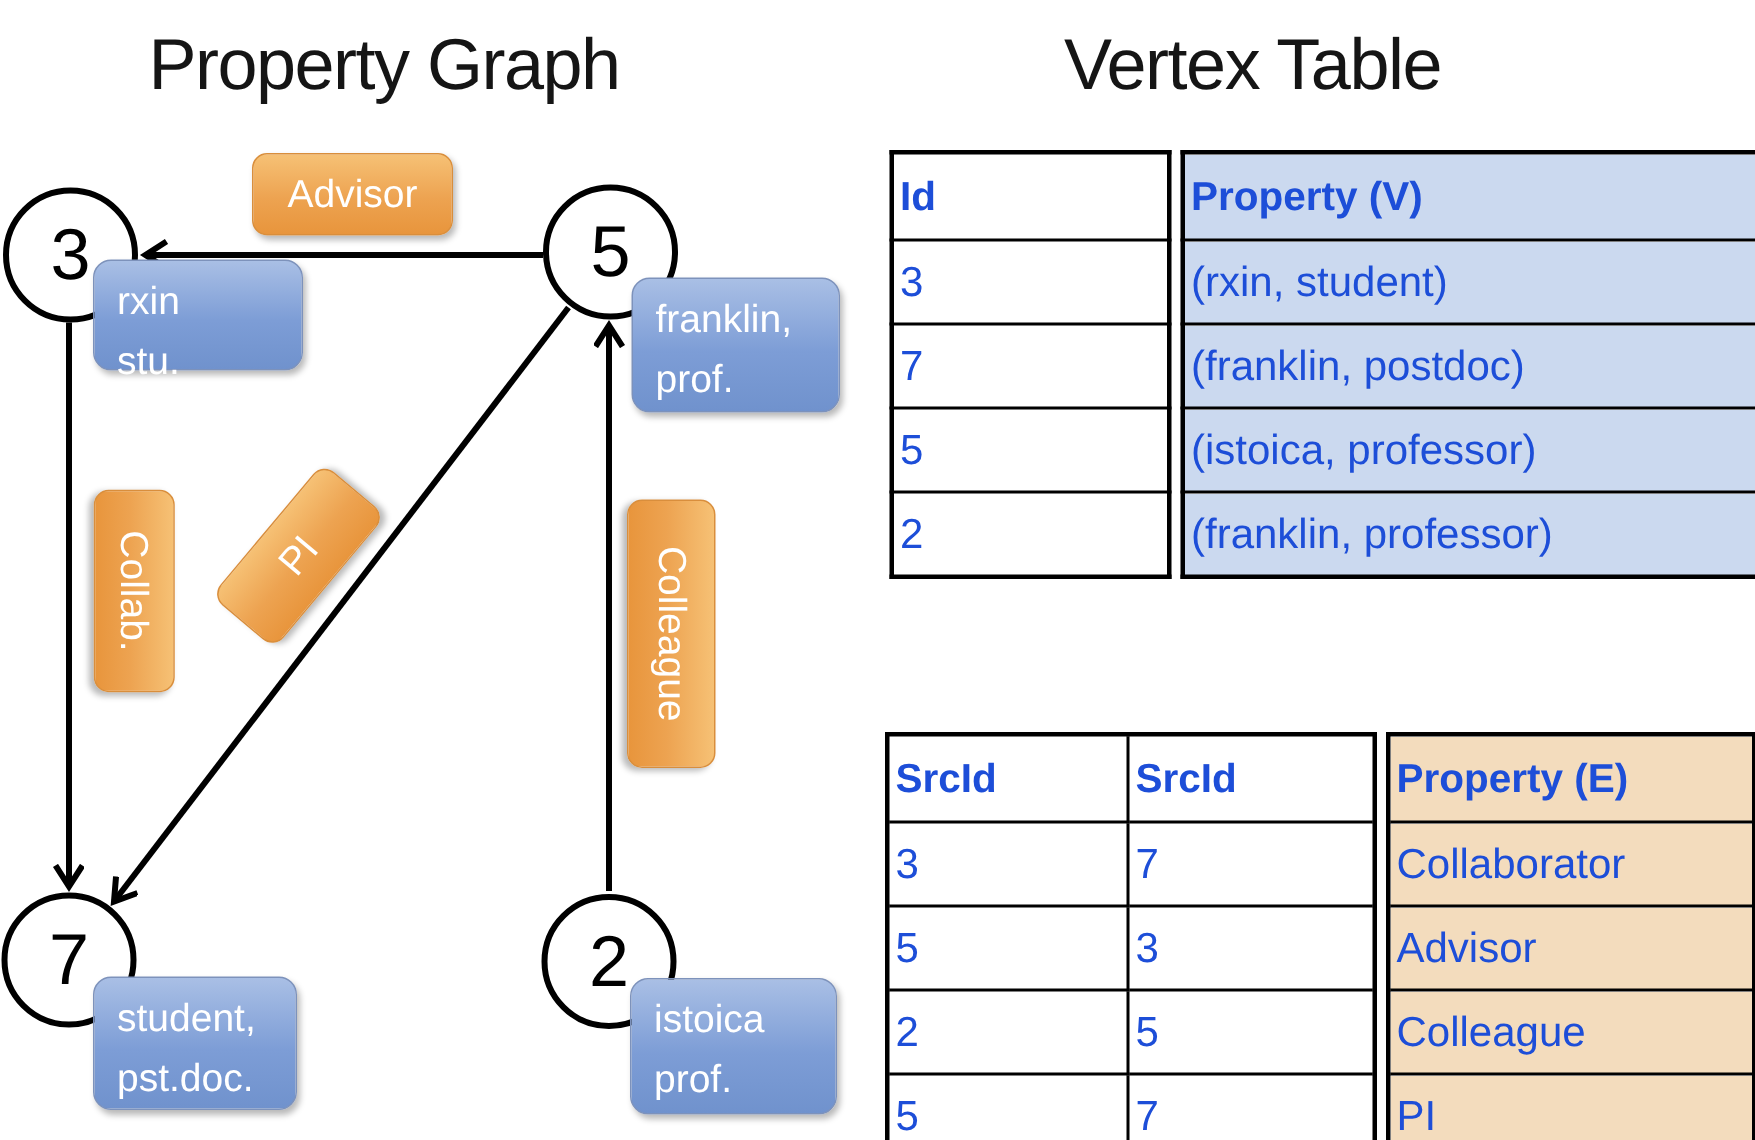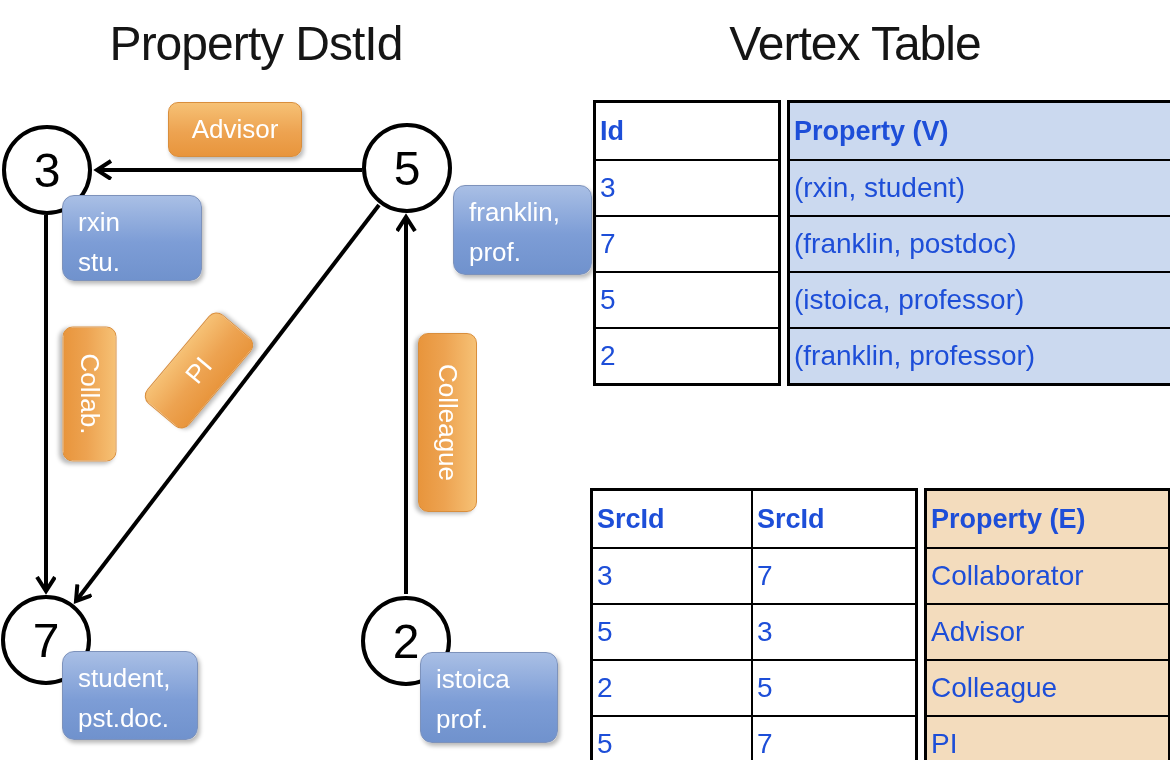--- a/index.html
+++ b/index.html
@@ -42,45 +42,45 @@
   th{font-size:27px;font-weight:700;height:56px;}
   .outer{border:3px solid #000;}
   .bluefill{background:#cbd9ef;}
   .tanfill{background:#f3dcbd;}
 </style>
 </head>
 <body>
 
 <div id="stage">
 
-  <div class="title" style="left:56px;top:16px;width:400px;">Property DstId</div>
-  <div class="title" style="left:655px;top:16px;width:400px;">Vertex Table</div>
+  <div class="title" style="left:56px;top:16px;width:400px;">Property Graph</div>
+  <div class="title" style="left:635px;top:16px;width:400px;">Vertex Table</div>
 
   <svg id="edge-svg" viewBox="0 0 1170 760">
     <defs>
       <marker id="arrow" markerUnits="userSpaceOnUse" markerWidth="40" markerHeight="40" refX="15" refY="10" orient="auto">
         <path d="M1,1 L15,10 L1,19" fill="none" stroke="#000" stroke-width="4"></path>
       </marker>
     </defs>
     <line x1="362" y1="170" x2="97" y2="170" stroke="#000" stroke-width="4" marker-end="url(#arrow)"></line>
     <line x1="46" y1="215" x2="46" y2="591" stroke="#000" stroke-width="4" marker-end="url(#arrow)"></line>
     <line x1="379" y1="205" x2="76" y2="601" stroke="#000" stroke-width="4" marker-end="url(#arrow)"></line>
     <line x1="406" y1="594" x2="406" y2="217" stroke="#000" stroke-width="4" marker-end="url(#arrow)"></line>
   </svg>
 
   <div class="vcircle" style="left:2px;top:125px;">3</div>
   <div class="vcircle" style="left:362px;top:123px;">5</div>
   <div class="vcircle" style="left:1px;top:595px;">7</div>
   <div class="vcircle" style="left:361px;top:596px;">2</div>
 
-  <div class="vbox" style="left:62px;top:195px;width:140px;height:86px;">
+  <div class="vbox" style="left:62px;top:173px;width:140px;height:74px;">
     <div>rxin</div>
     <div>stu.</div>
   </div>
-  <div class="vbox" style="left:421px;top:185px;width:139px;height:90px;margin-left:32px;">
+  <div class="vbox" style="left:421px;top:185px;width:139px;height:90px;">
     <div>franklin,</div>
     <div>prof.</div>
   </div>
   <div class="vbox" style="left:62px;top:651px;width:136px;height:89px;">
     <div>student,</div>
     <div>pst.doc.</div>
   </div>
   <div class="vbox" style="left:420px;top:652px;width:138px;height:91px;">
     <div>istoica</div>
     <div>prof.</div>

